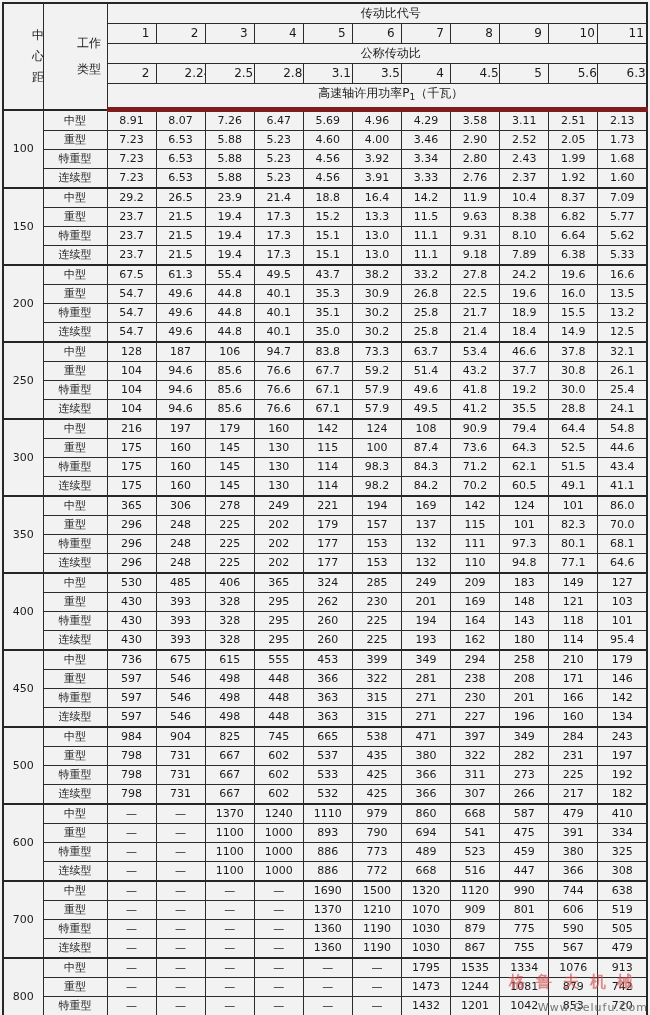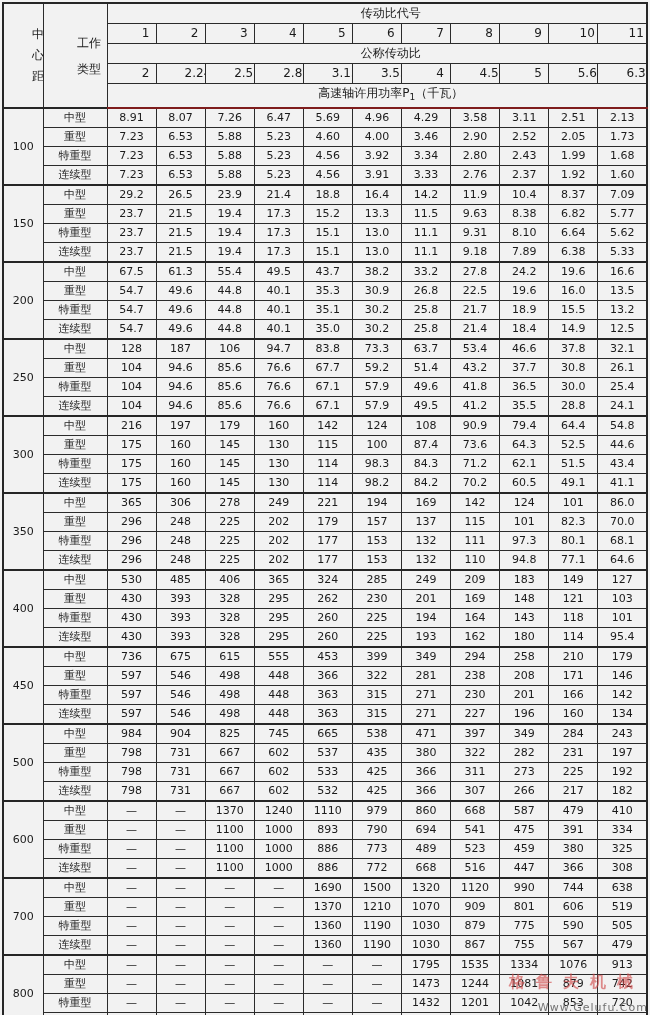--- a/index.html
+++ b/index.html
@@ -23,21 +23,21 @@
     vertical-align: middle;
     font-weight: normal;
     color: #1b1b1b;
     font-size: 11px;
     height: 18px;
     line-height: 18px;
     overflow: hidden;
     white-space: nowrap;
   }
   .spec thead th { height: 19px; line-height: 19px; font-size: 12px; padding-left: 28px; }
-  .spec thead tr.hdr-last th { border-bottom: 2px solid #7f1d1d; }
+  .spec thead tr.hdr-last th { border-bottom: 5px solid #7f1d1d; }
   .cd-head, .wt-head { font-size: 13px; }
   .pre { white-space: pre-line; line-height: 26px; }
   .cd-head .pre { line-height: 21px; }
   .power-head { text-align: left; padding-left: 38px; }
   .power-head sub { font-size: 9px; }
   .spec tbody tr.group-start td { border-top: 2px solid #262626; }
   .cd-cell { font-size: 12px; }
   .type-cell { font-size: 12px; }
   .stamp {
     position: absolute;
@@ -329,21 +329,21 @@
         <tr>
           <td class="type-cell">特重型</td>
           <td>104</td>
           <td>94.6</td>
           <td>85.6</td>
           <td>76.6</td>
           <td>67.1</td>
           <td>57.9</td>
           <td>49.6</td>
           <td>41.8</td>
-          <td>36.5</td>
+          <td>19.2</td>
           <td>30.0</td>
           <td>25.4</td>
         </tr>
         <tr>
           <td class="type-cell">连续型</td>
           <td>104</td>
           <td>94.6</td>
           <td>85.6</td>
           <td>76.6</td>
           <td>67.1</td>

